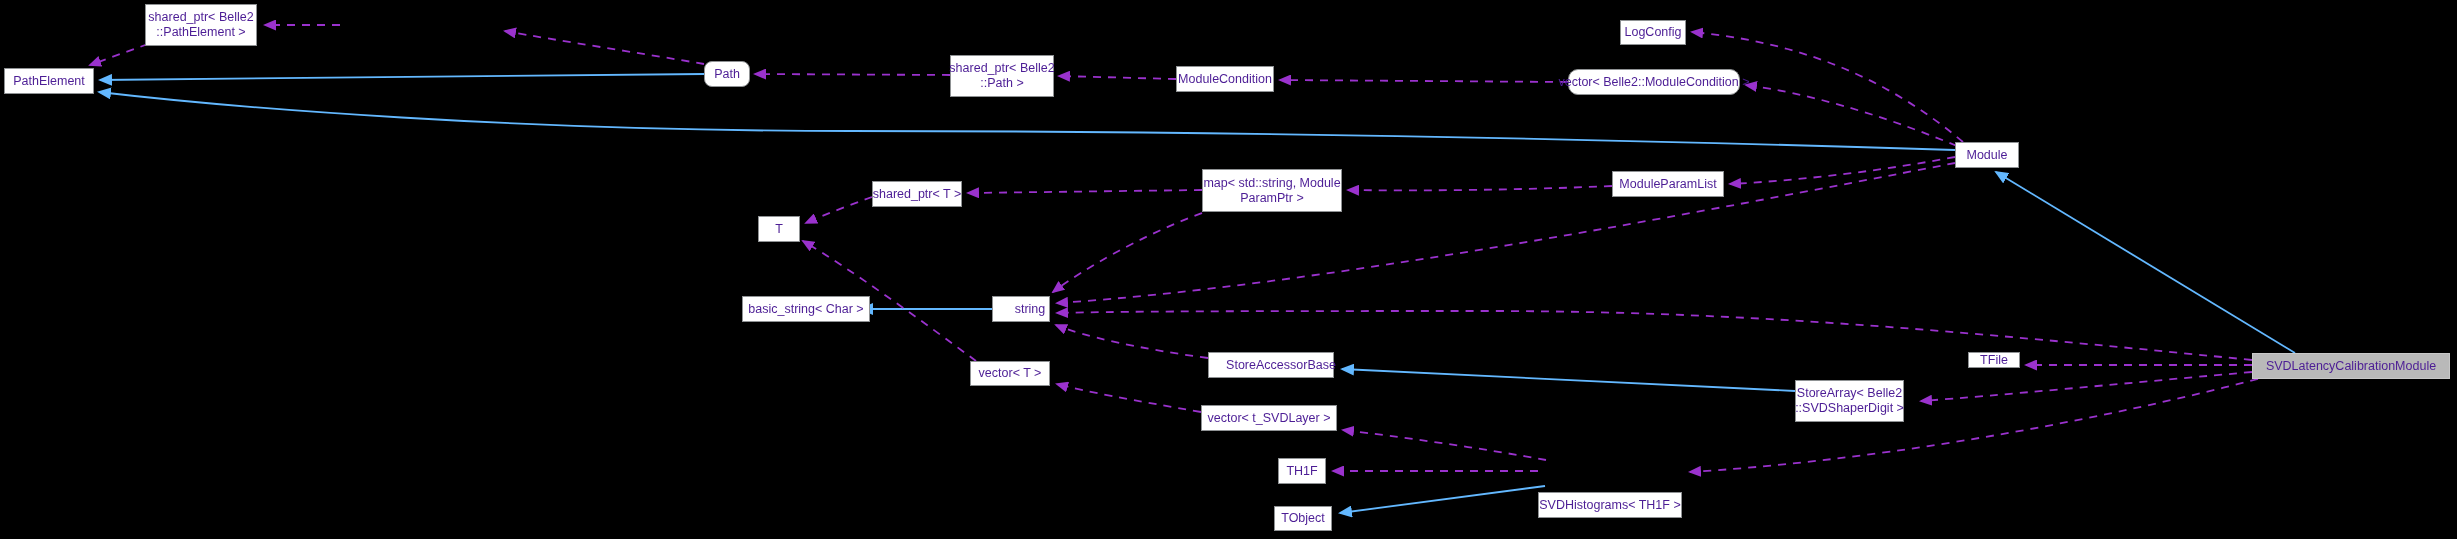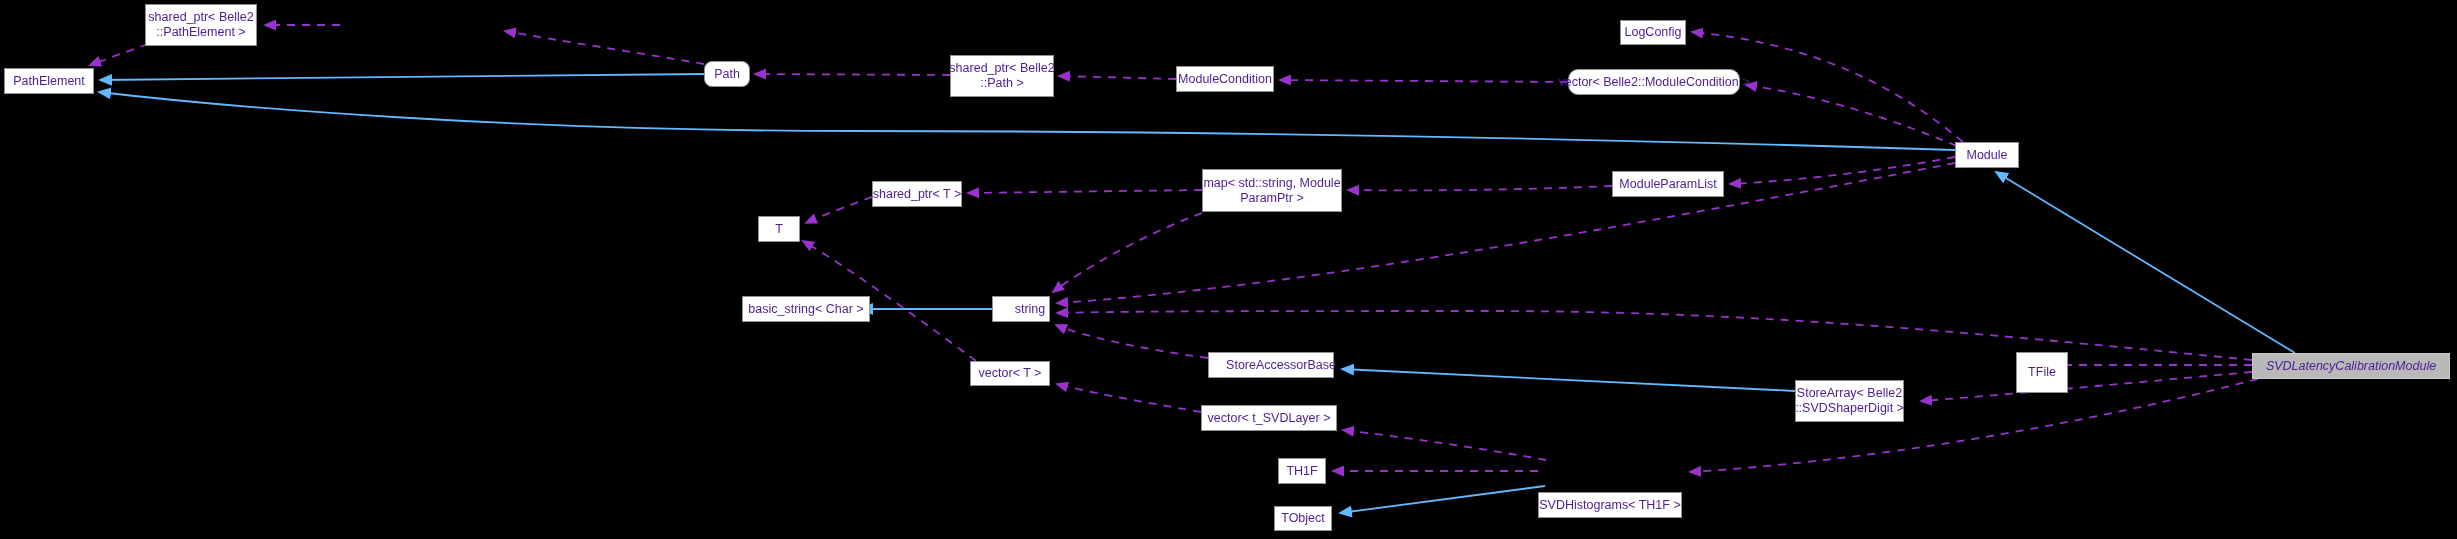--- a/index.html
+++ b/index.html
@@ -132,25 +132,25 @@
 
   <div class="node" style="left:1201px;top:405px;width:136px;height:26px;">
     <span>vector&lt; t_SVDLayer &gt;</span>
   </div>
 
   <div class="node" style="left:1795px;top:380px;width:109px;height:42px;">
     <span>StoreArray&lt; Belle2</span>
     <span>::SVDShaperDigit &gt;</span>
   </div>
 
-  <div class="node" style="left:1968px;top:352px;width:52px;height:41px;margin-left:48px;">
+  <div class="node" style="left:1968px;top:352px;width:52px;height:16px;">
     <span>TFile</span>
   </div>
 
-  <div class="node current" style="left:2252px;top:353px;width:198px;height:26px;font-style:italic;">
+  <div class="node current" style="left:2252px;top:353px;width:198px;height:26px;">
     <span>SVDLatencyCalibrationModule</span>
   </div>
 
   <div class="node" style="left:1278px;top:458px;width:48px;height:26px;">
     <span>TH1F</span>
   </div>
 
   <div class="node" style="left:1538px;top:460px;width:144px;height:26px;margin-top:32px;">
     <span>SVDHistograms&lt; TH1F &gt;</span>
   </div>

